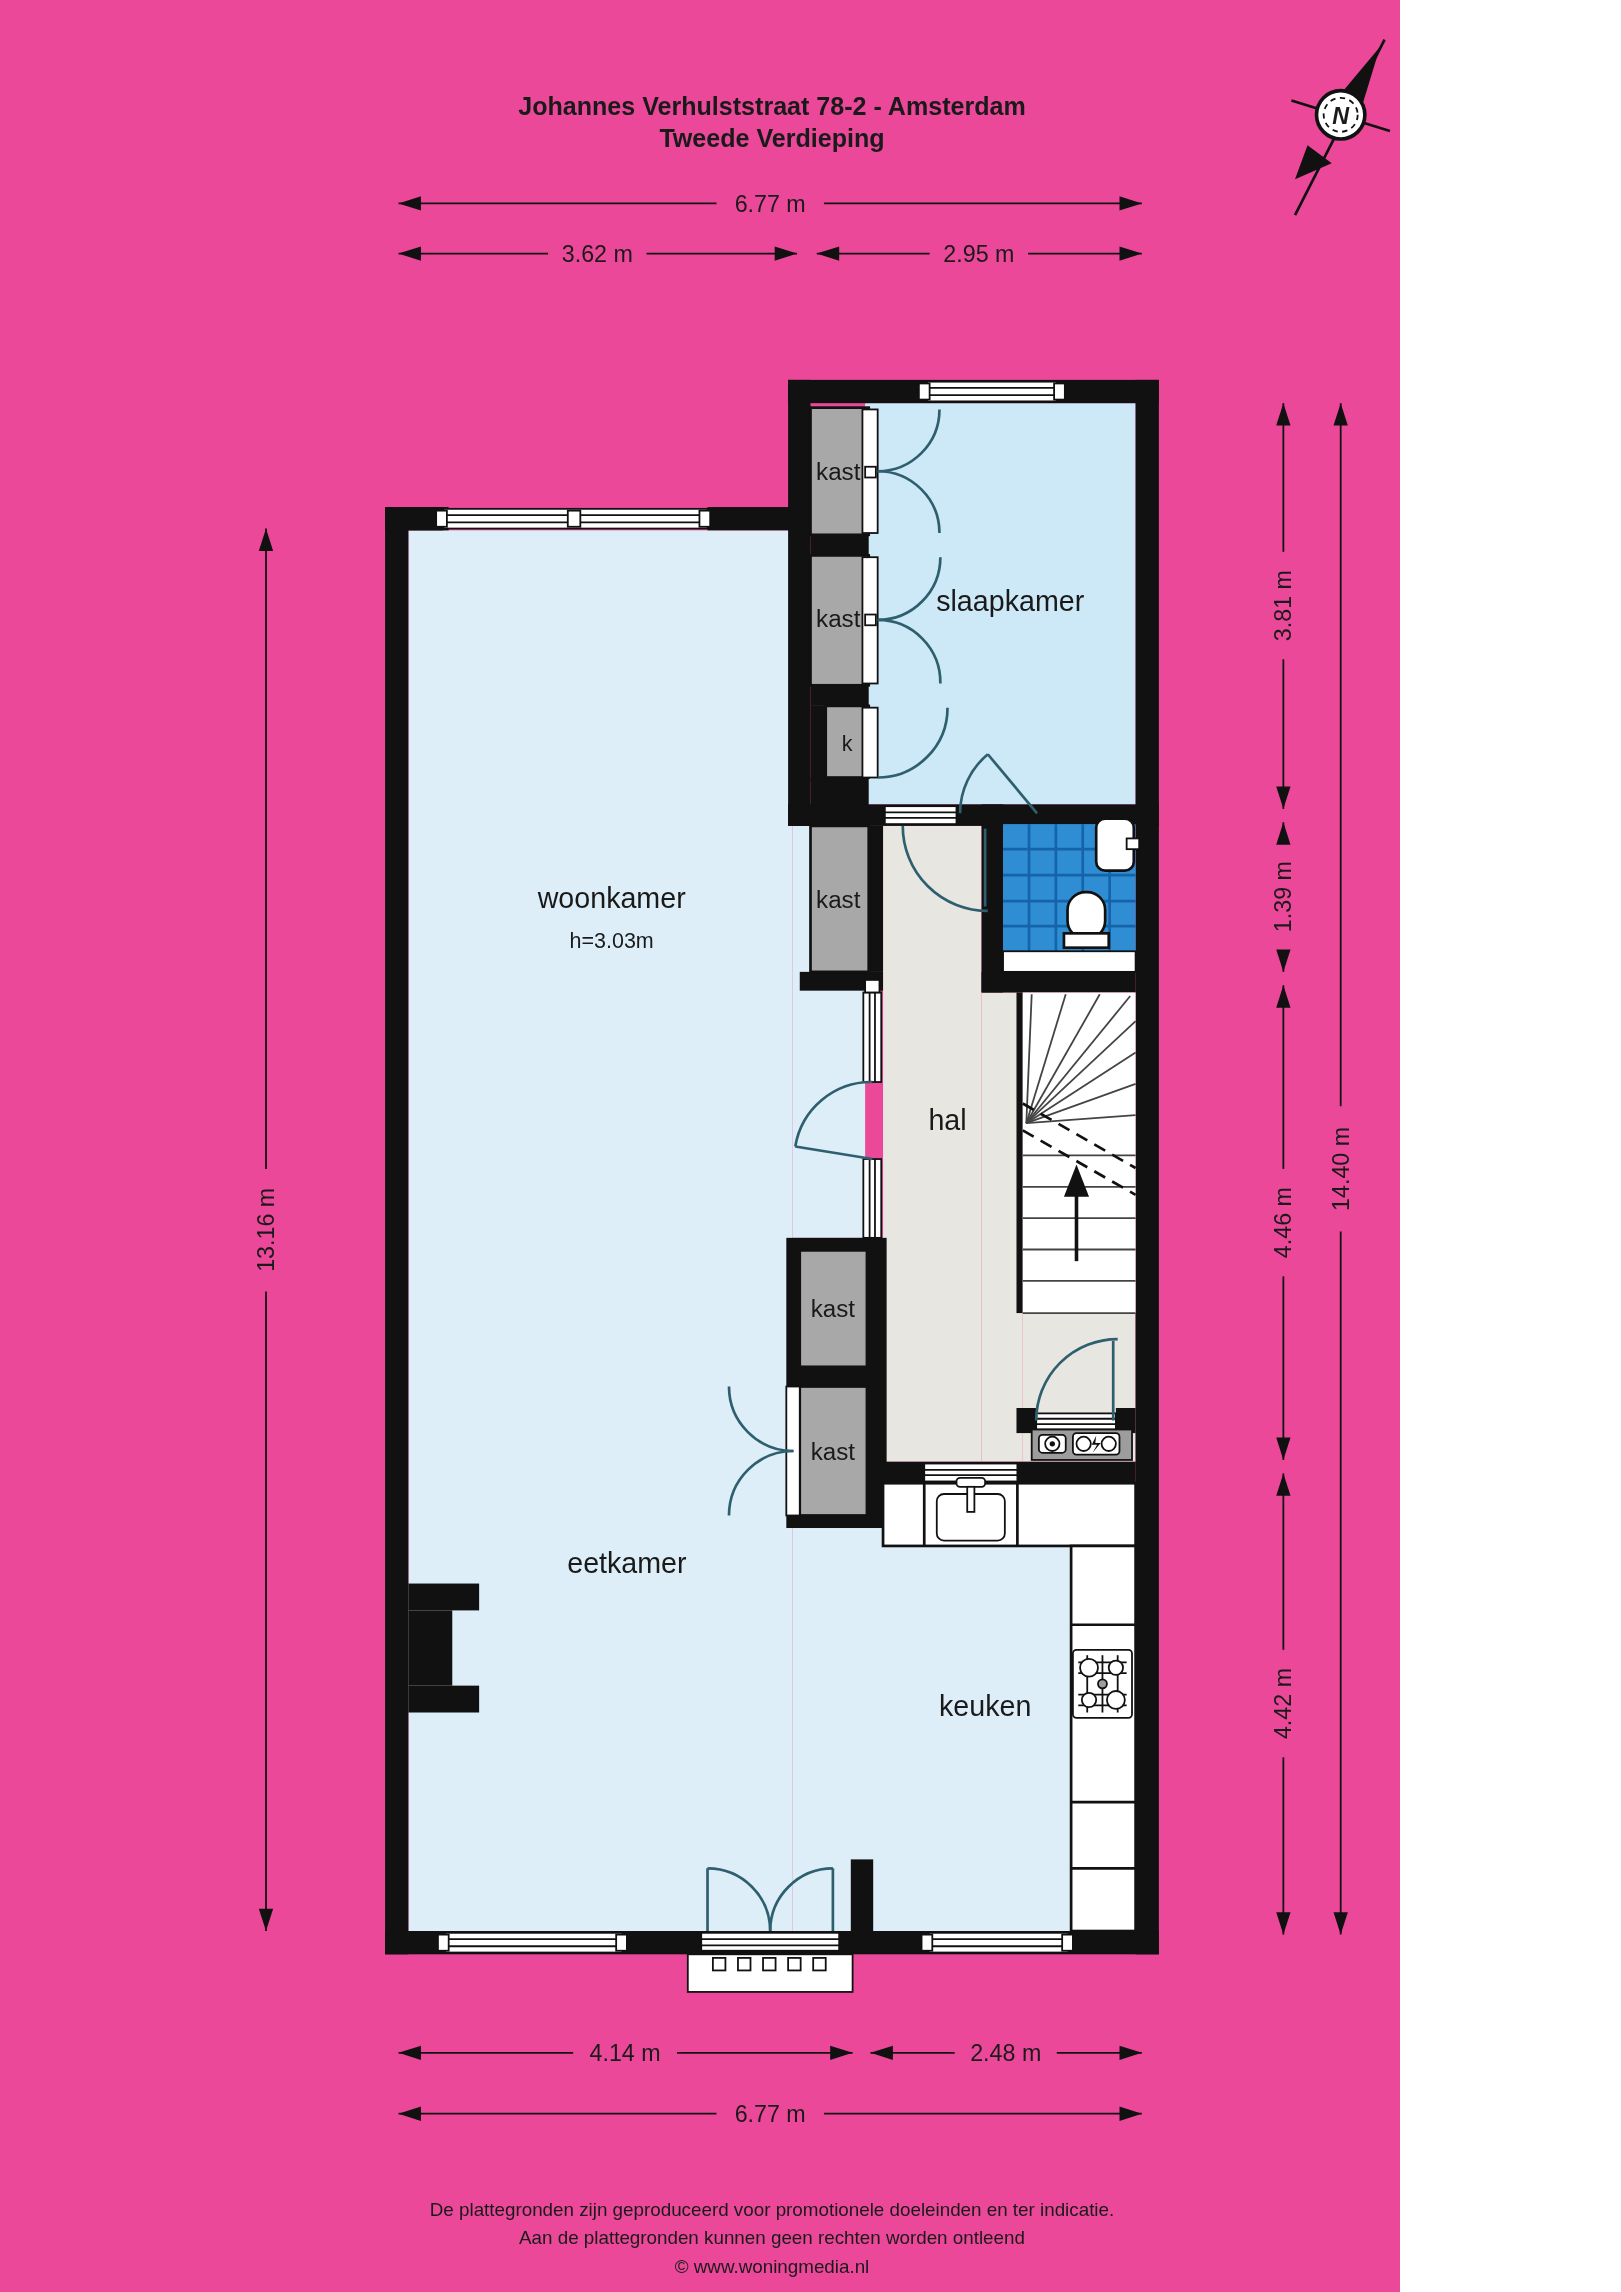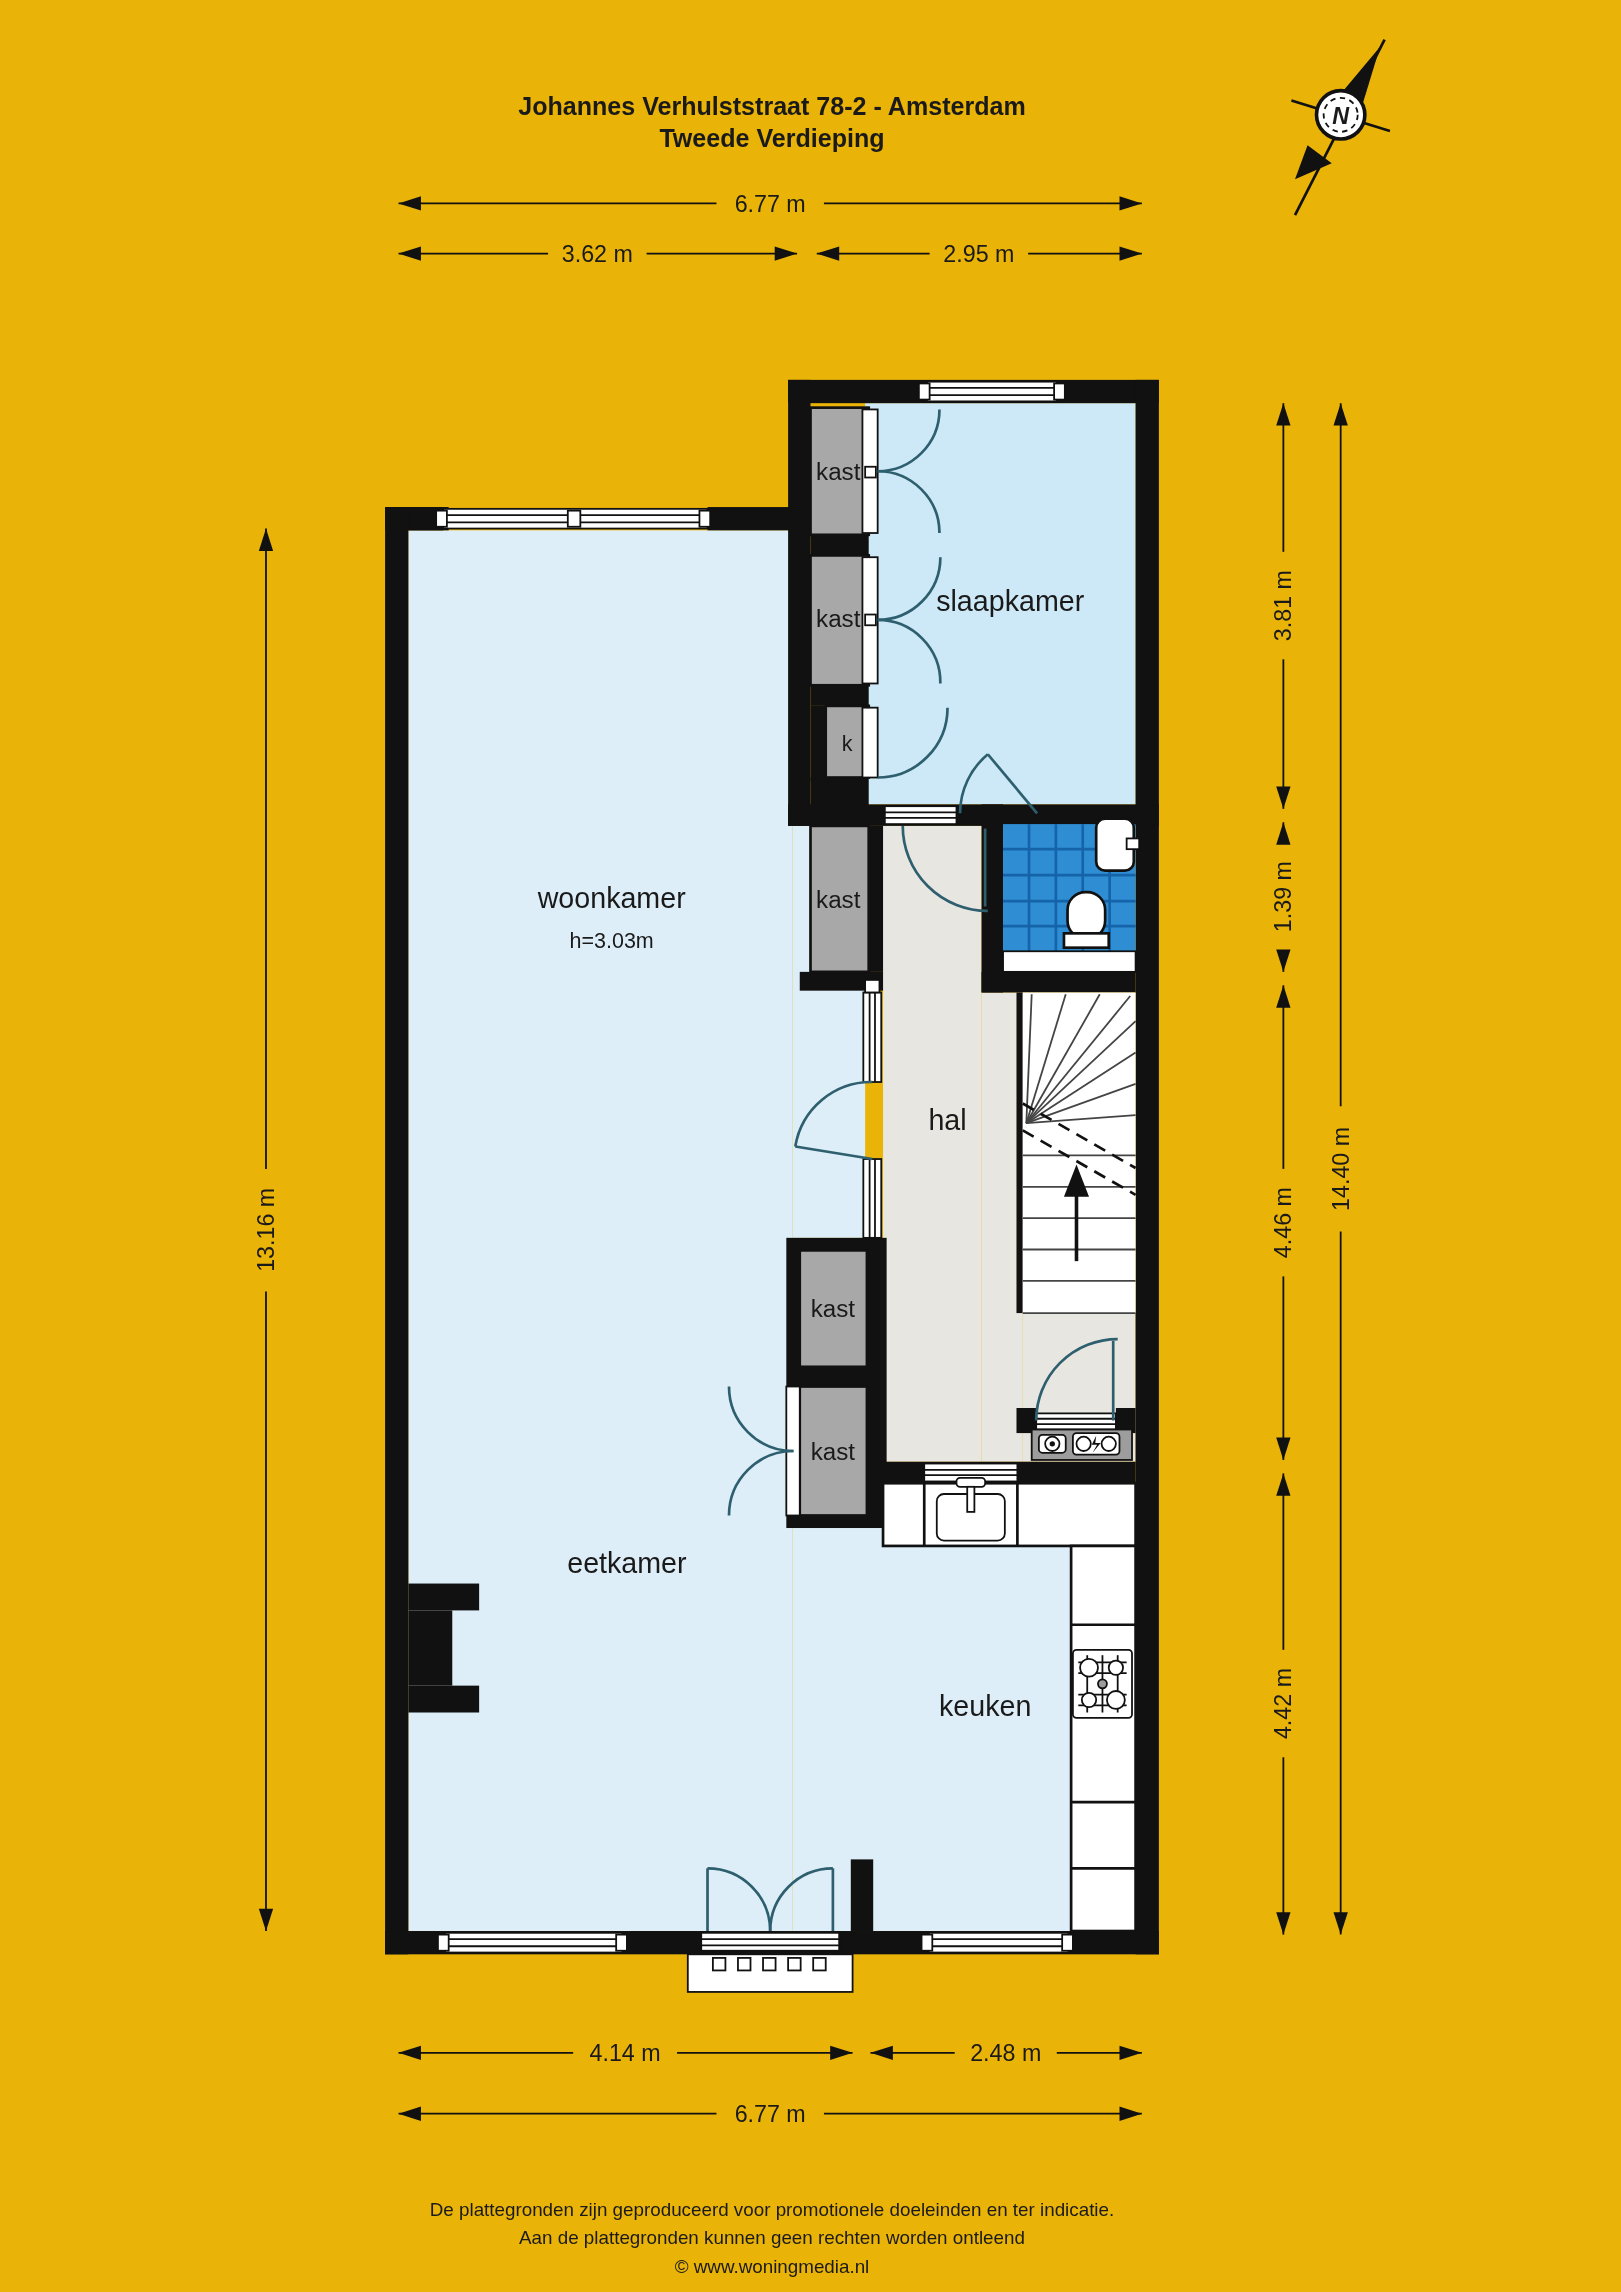--- a/index.html
+++ b/index.html
@@ -1,16 +1,16 @@
 <!DOCTYPE html>
 <html style="font-size:14.3px"><head>
 <meta charset="utf-8">
 <style>
   html,body{margin:0;padding:0;background:#ffffff;}
-  .page{width:1621px;height:2293px;position:relative;background:#eab308;overflow:hidden;}
+  .page{width:1400px;height:2293px;position:relative;background:#ec4899;overflow:hidden;}
   svg{display:block;}
   text{font-family:"Liberation Sans","DejaVu Sans",sans-serif;fill:#1a1a1a;}
   .title-line{font-weight:bold;font-size:28px;}
   .room-label{font-size:32px;}
   .room-label-small{font-size:27px;}
   .room-note{font-size:24px;}
   .dim-label{font-size:26px;}
   .footer-line{font-size:21px;}
   .compass-n{font-size:26px;font-weight:bold;font-style:italic;}
 </style>

